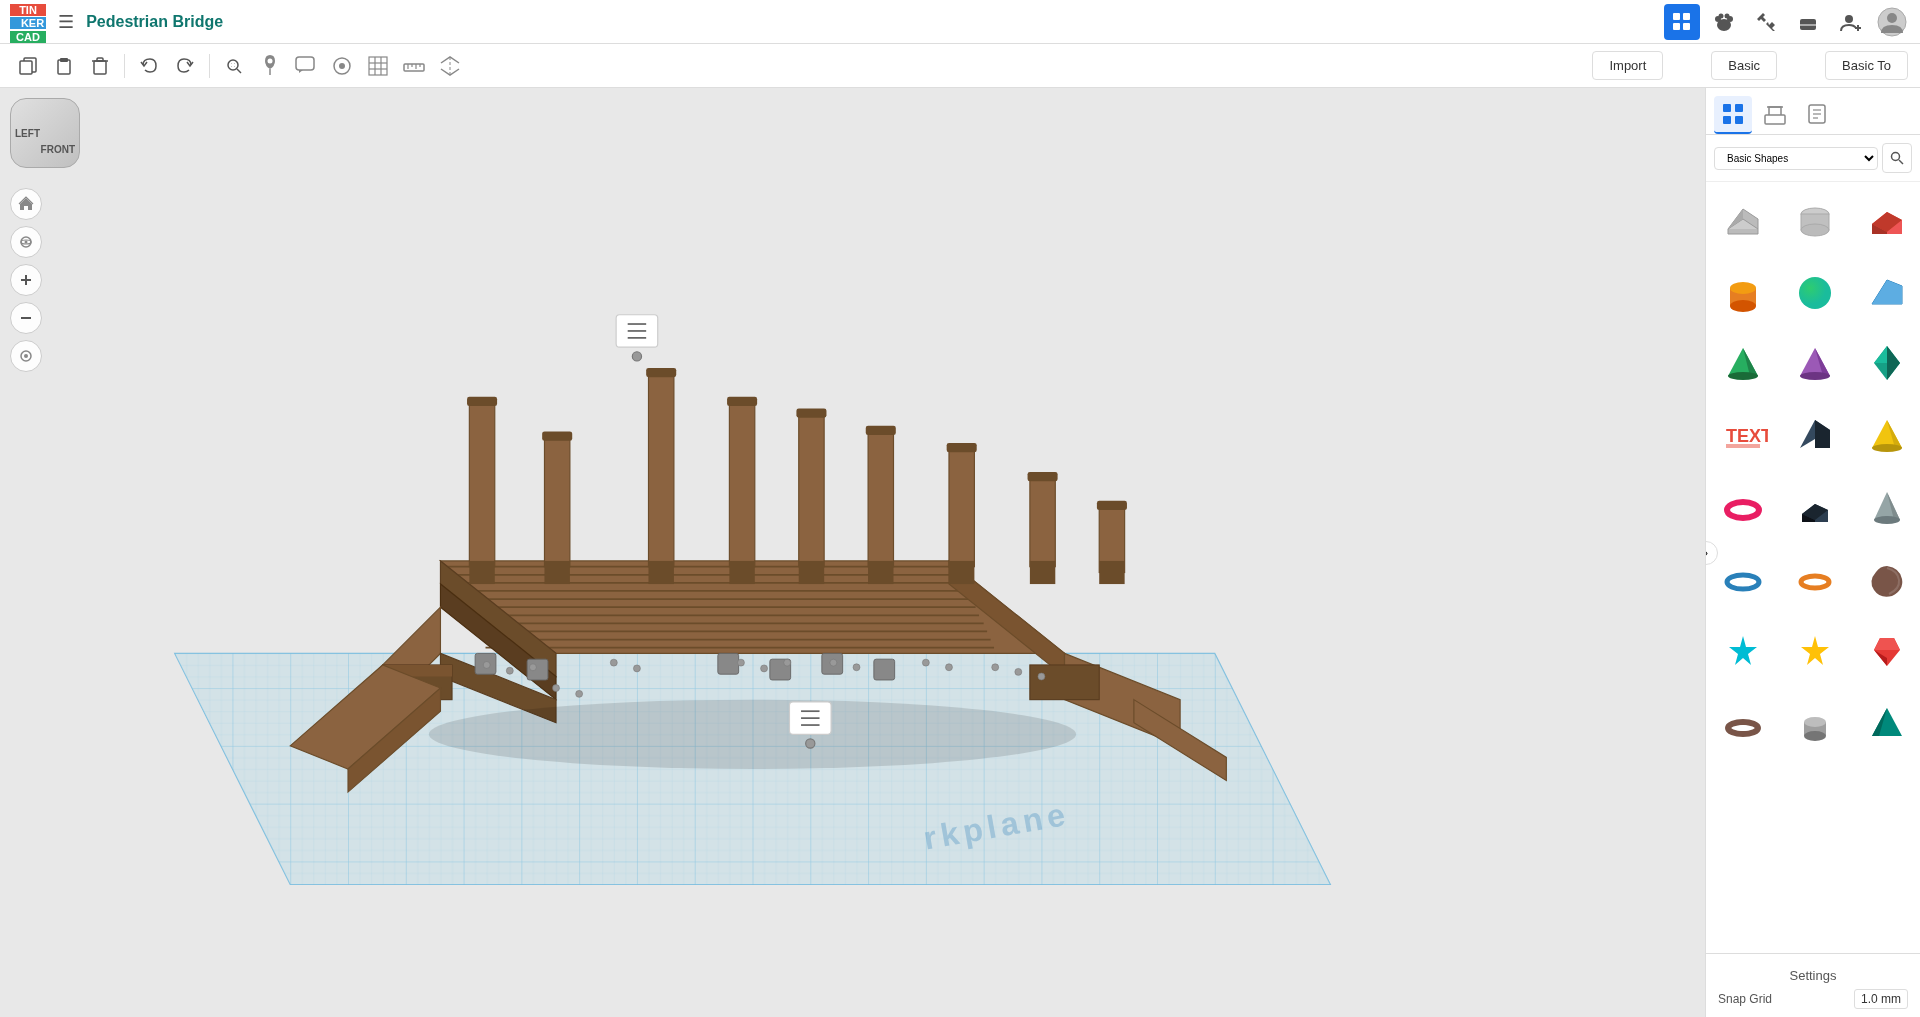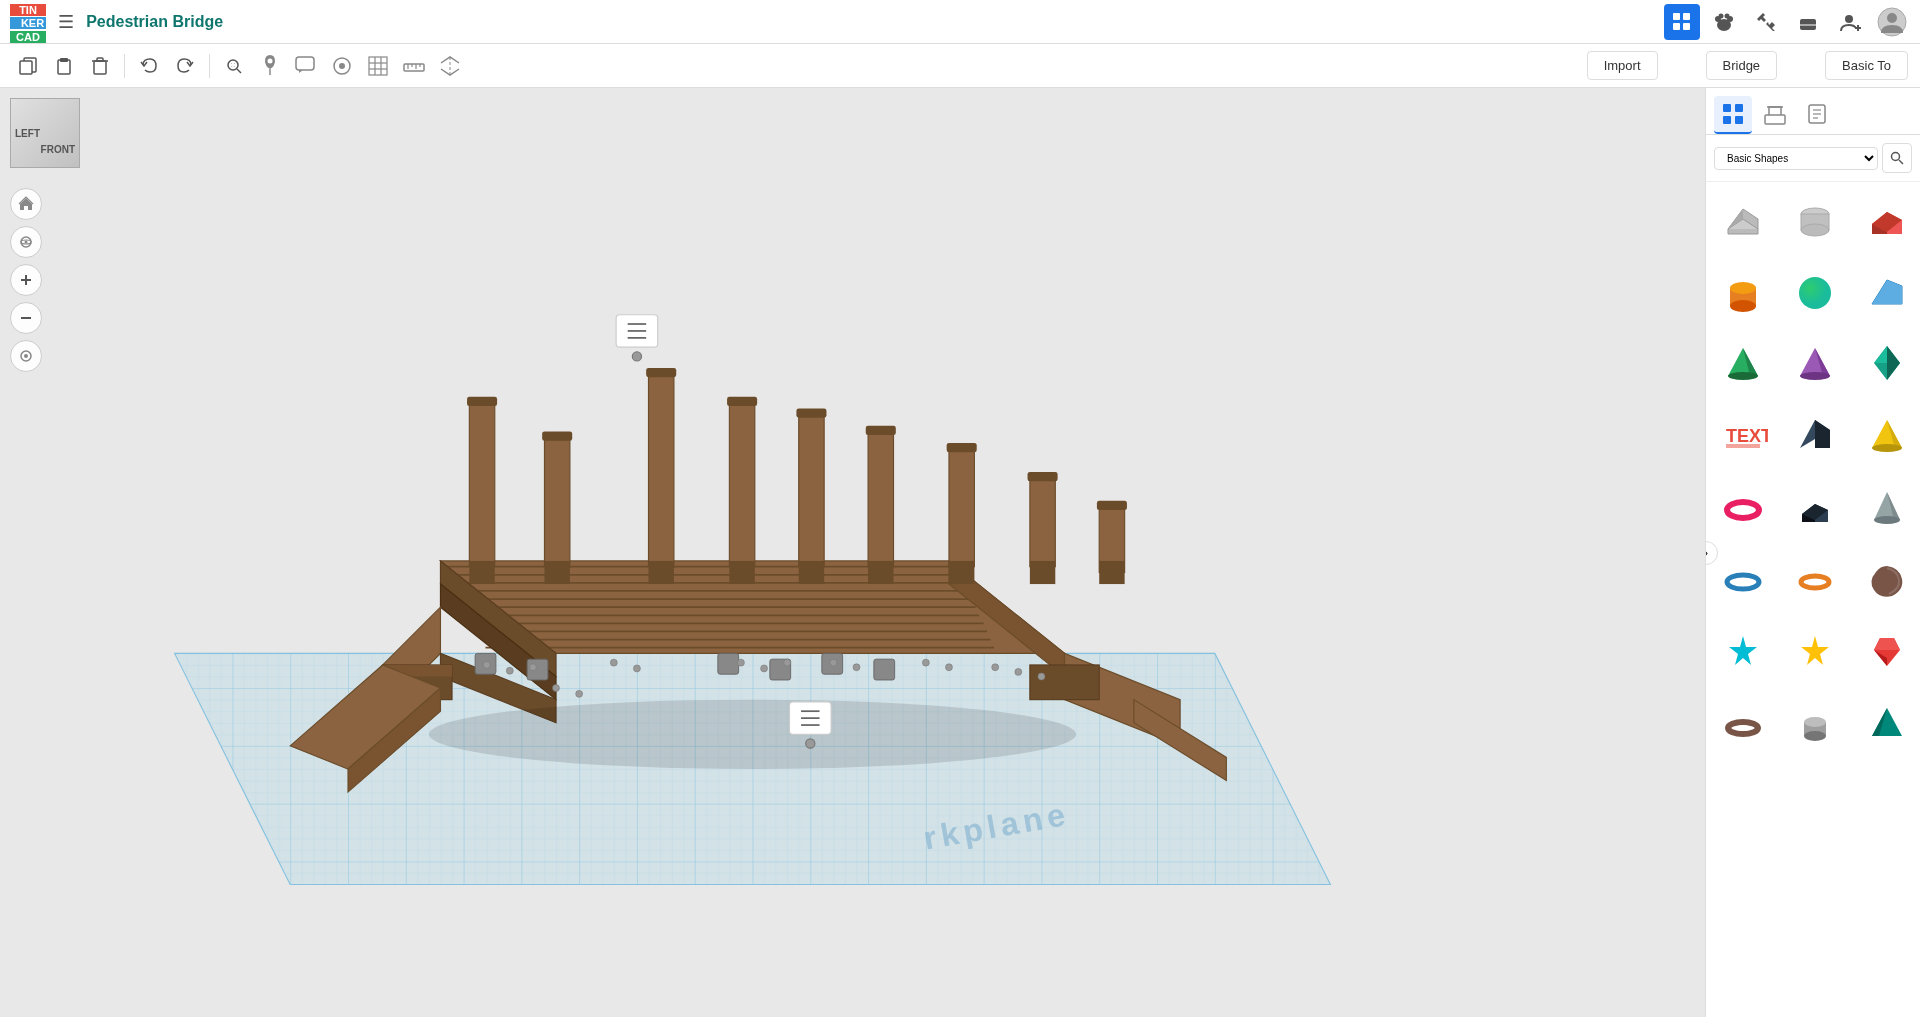--- a/index.html
+++ b/index.html
@@ -102,21 +102,21 @@
       top: 10px;
       left: 10px;
       width: 70px; height: 70px;
     }
     .cube-face {
       width: 70px; height: 70px;
       background: linear-gradient(135deg, #e0e0e0, #c0c0c0);
       border: 1px solid #aaa;
       display: flex; align-items: center; justify-content: center;
       font-size: 11px; font-weight: bold; color: #555;
-      border-radius: 0;
+      border-radius: 16px;
       position: relative;
     }
     .cube-label-left {
       position: absolute; left: 4px; top: 50%; transform: translateY(-50%);
       font-size: 10px; color: #555;
     }
     .cube-label-front {
       position: absolute; bottom: 12px; right: 4px;
       font-size: 10px; color: #555;
     }
@@ -416,21 +416,21 @@
   <button class="view-btn">
     <svg width="22" height="22" viewBox="0 0 22 22">
       <polyline points="2,8 11,2 20,8" fill="none" stroke="#888" stroke-width="1.5"></polyline>
       <polyline points="2,14 11,20 20,14" fill="none" stroke="#888" stroke-width="1.5"></polyline>
       <line x1="11" y1="2" x2="11" y2="20" stroke="#888" stroke-width="1" stroke-dasharray="3,2"></line>
     </svg>
   </button>
 
   <div id="action-buttons">
     <button class="action-btn">Import</button>
-    <button class="action-btn">Bridge</button>
+    <button class="action-btn">Basic</button>
     <button class="action-btn">Basic To</button>
   </div>
 </div>
 
 <div id="main">
 
   <div id="viewport">
 
     <div id="view-cube">
       <div class="cube-face">
@@ -823,15 +823,22 @@
         </svg>
       </div>
       <div class="shape-item">
         <svg width="50" height="50" viewBox="0 0 50 50">
           <polygon points="10,38 25,10 40,38" fill="#00897b"></polygon>
           <polygon points="10,38 25,10 17,38" fill="#00695c"></polygon>
         </svg>
       </div>
     </div>
 
+    <div id="panel-footer">
+      <div id="settings-label">Settings</div>
+      <div id="snap-grid-row">
+        <span>Snap Grid</span>
+        <span id="snap-value">1.0 mm</span>
+      </div>
+    </div>
   </div>
 
 </div>
 
 </body></html>

